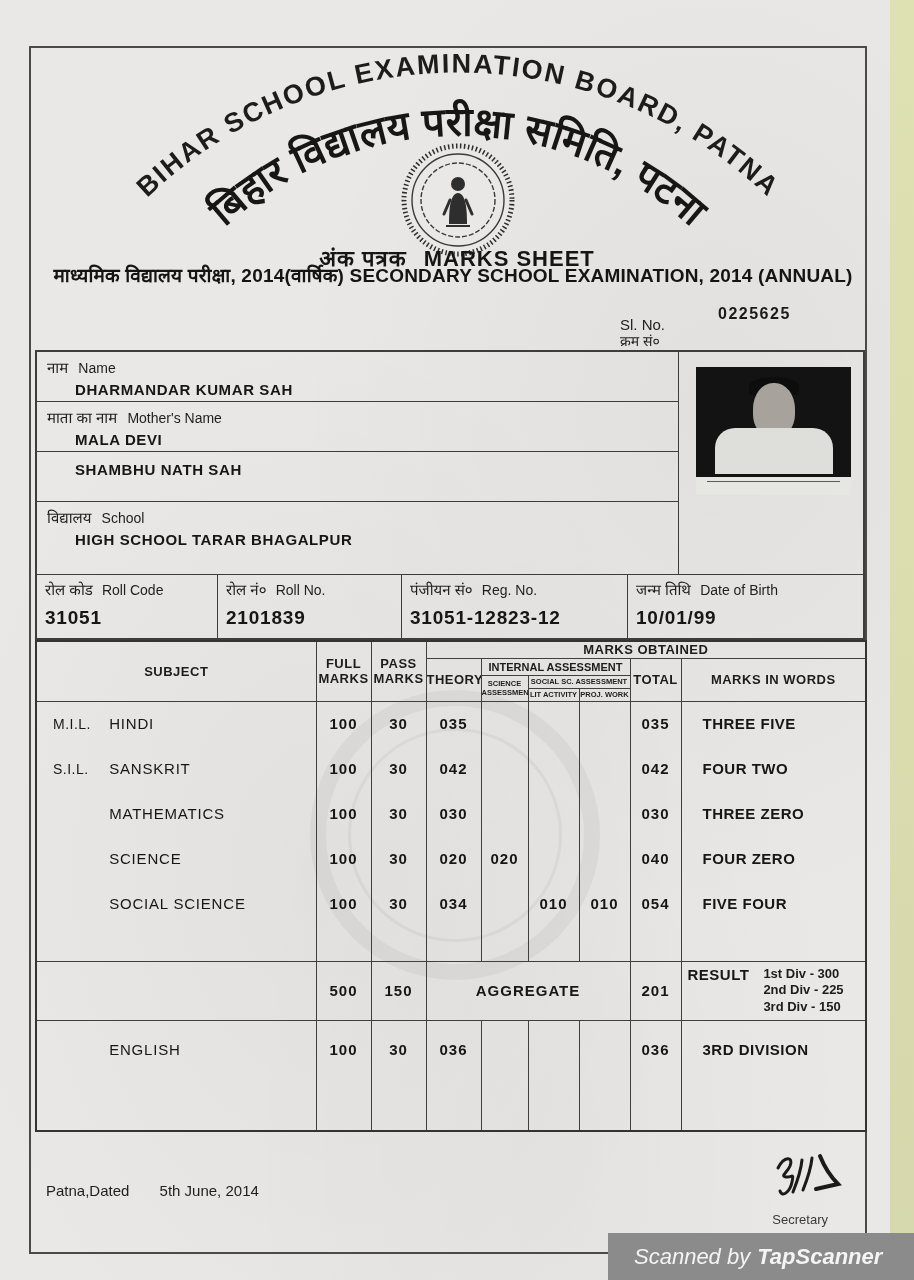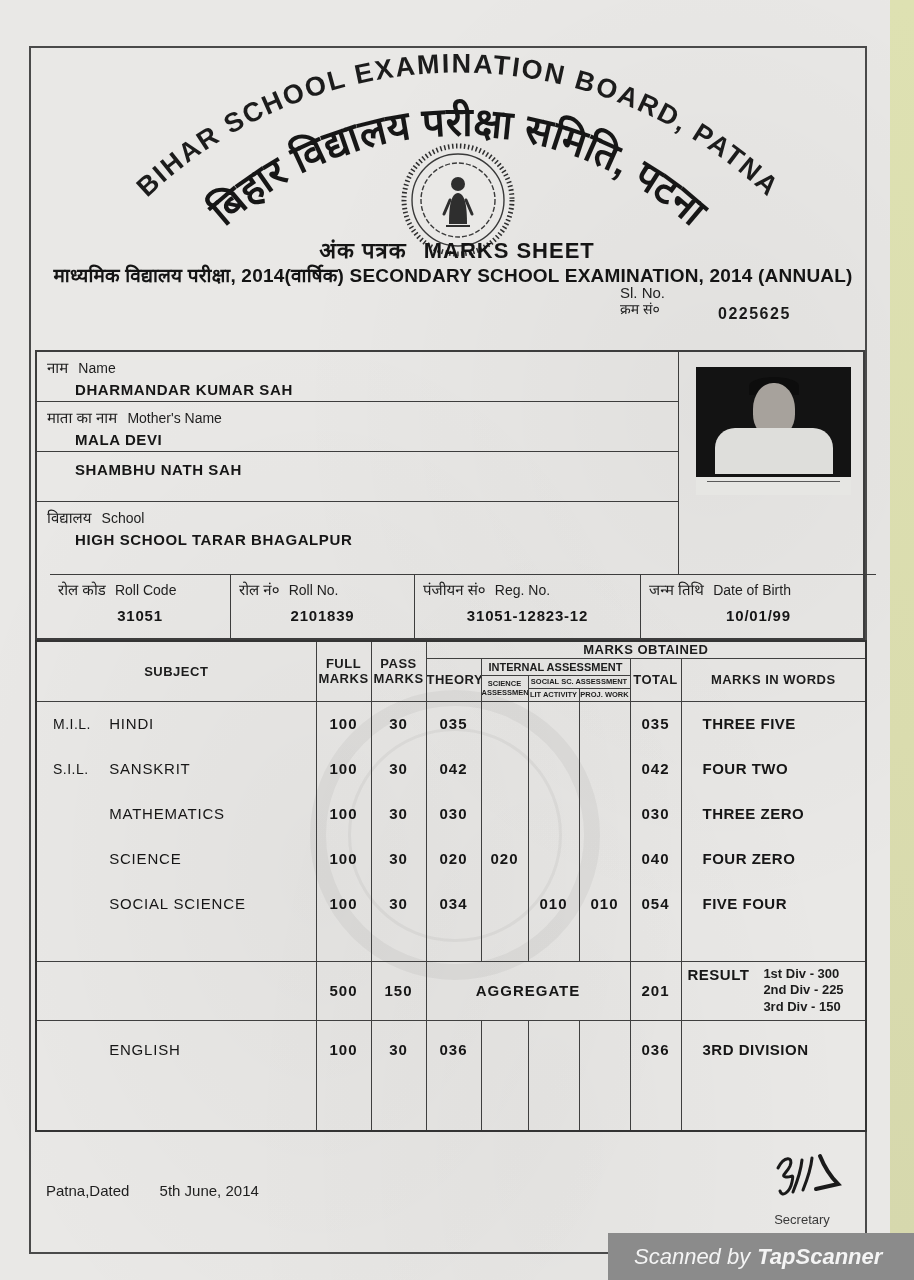--- a/index.html
+++ b/index.html
@@ -21,27 +21,27 @@
   .doc-border {
     position:absolute; left:29px; top:46px; width:838px; height:1208px;
     border:2px solid #4a4a4a;
   }
 
   
   .header-svg { position:absolute; left:0; top:0; width:914px; height:310px; }
   .arc-en { font-size:27px; font-weight:bold; letter-spacing:2px; fill:#1c1c1c; }
   .arc-hi { font-size:40px; font-weight:bold; fill:#161616; }
 
-  .sheet-title { position:absolute; left:0; top:234px; width:914px; text-align:center;
+  .sheet-title { position:absolute; left:0; top:242px; width:914px; text-align:center;
                  font-size:22px; font-weight:bold; letter-spacing:1px; color:#151515; }
   .sheet-title .hi { margin-right:10px; }
   .exam-line { position:absolute; left:30px; top:262px; width:846px; text-align:center;
                font-size:19px; font-weight:bold; color:#141414; letter-spacing:0.2px; }
 
-  .serial { position:absolute; left:620px; top:284px; font-size:15px; color:#222; line-height:1.15; }
+  .serial { position:absolute; left:620px; top:316px; font-size:15px; color:#222; line-height:1.15; }
   .serial .hi { font-size:14px; }
   .serial-value { position:absolute; left:718px; top:305px; font-size:16px; font-weight:bold;
                   letter-spacing:1.5px; color:#1a1a1a; }
 
   
   .info-box { position:absolute; left:35px; top:350px; width:830px; height:290px;
               border:2px solid #3d3d3d; }
   .fields { position:absolute; left:0; top:0; width:641px; height:222px; }
   .field-row { height:50px; border-bottom:1.6px solid #3d3d3d; padding:5px 0 0 10px; }
   .field-label { font-size:15px; color:#1e1e1e; }
@@ -58,21 +58,21 @@
   .photo .shirt { position:absolute; left:50%; bottom:21px; transform:translateX(-50%);
                   width:118px; height:46px; background:#dededb; border-radius:20px 20px 0 0; }
   .photo .strip { position:absolute; left:0; bottom:0; width:100%; height:18px; background:#e6e6e3; }
   .photo .sig-line { position:absolute; left:7%; bottom:13px; width:86%; border-top:1.6px solid #5a5a5a; }
 
   .roll-row { position:absolute; left:0; top:222px; width:826px; height:64px; display:flex; }
   .roll-cell { border-right:1.6px solid #3d3d3d; padding:4px 8px; position:relative; }
   .roll-cell:last-child { border-right:none; }
   .roll-cell .rlabel { font-size:15px; color:#1e1e1e; }
   .roll-cell .rlabel .en { font-size:14px; margin-left:5px; }
-  .roll-cell .rvalue { text-align:center; font-size:15px; font-weight:bold; letter-spacing:0.8px;
+  .roll-cell .rvalue { font-size:19px; font-weight:bold; letter-spacing:0.8px;
                        margin-top:8px; color:#161616; }
   .rc1 { width:181px; } .rc2 { width:184px; } .rc3 { width:226px; } .rc4 { flex:1; }
 
   
   .watermark { position:absolute; left:310px; top:690px; width:290px; height:290px;
                border:16px solid rgba(40,40,40,0.05); border-radius:50%; }
   .watermark::after { content:""; position:absolute; left:22px; top:22px; right:22px; bottom:22px;
                       border:3px solid rgba(40,40,40,0.05); border-radius:50%; }
 
   
@@ -96,21 +96,21 @@
   .result-wrap { display:flex; gap:14px; }
   .result-title { font-weight:bold; font-size:15px; letter-spacing:0.5px; }
   .result-divs { font-size:13px; font-weight:bold; line-height:1.3; color:#1c1c1c; }
   tr.english-row td { vertical-align:top; padding-top:20px; }
   tr.english-row td.subj-cell { padding-top:20px; }
 
   
   .footer-place { position:absolute; left:46px; top:1182px; font-size:15px; color:#1e1e1e; }
   .footer-place .date { margin-left:26px; }
   .signature-svg { position:absolute; left:768px; top:1146px; width:90px; height:66px; }
-  .secretary { position:absolute; left:752px; top:1212px; width:100px; text-align:center;
+  .secretary { position:absolute; left:728px; top:1212px; width:100px; text-align:right;
                font-size:13px; color:#3a3a3a; }
 
   .scan-bar { position:absolute; left:608px; top:1233px; width:306px; height:47px;
               background:#8b8b8b; display:flex; align-items:center; padding-left:26px; }
   .scan-bar .t { color:#f4f4f4; font-size:22px;font-style:italic; }
   .scan-bar .app { font-weight:bold; margin-left:7px; }
 </style>
 </head>
 <body>
 
@@ -189,21 +189,21 @@
     <div class="photo-panel">
       <div class="photo">
         <div class="cap"></div>
         <div class="head"></div>
         <div class="shirt"></div>
         <div class="strip"></div>
         <div class="sig-line"></div>
       </div>
     </div>
 
-    <div class="roll-row" style="border-top:1.6px solid #3d3d3d;margin-left:13px;">
+    <div class="roll-row" style="border-top:1.6px solid #3d3d3d;">
       <div class="roll-cell rc1">
         <div class="rlabel">
           <span>रोल कोड</span>
           <span class="en">Roll Code</span>
         </div>
         <div class="rvalue">31051</div>
       </div>
       <div class="roll-cell rc2">
         <div class="rlabel">
           <span>रोल नं०</span>

